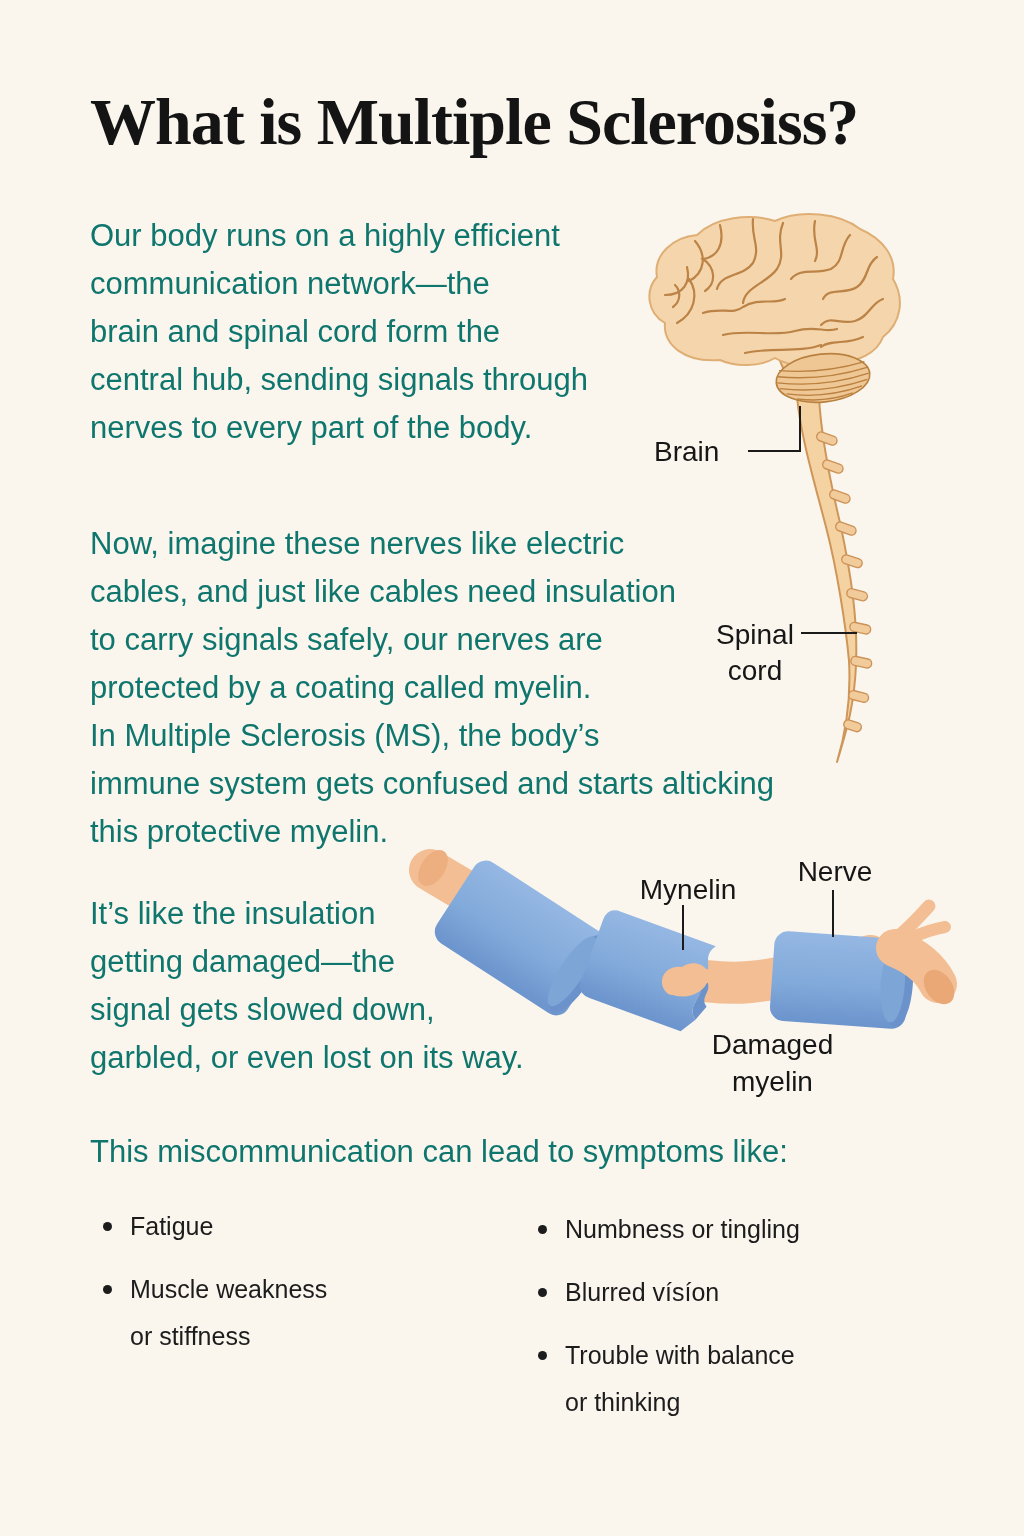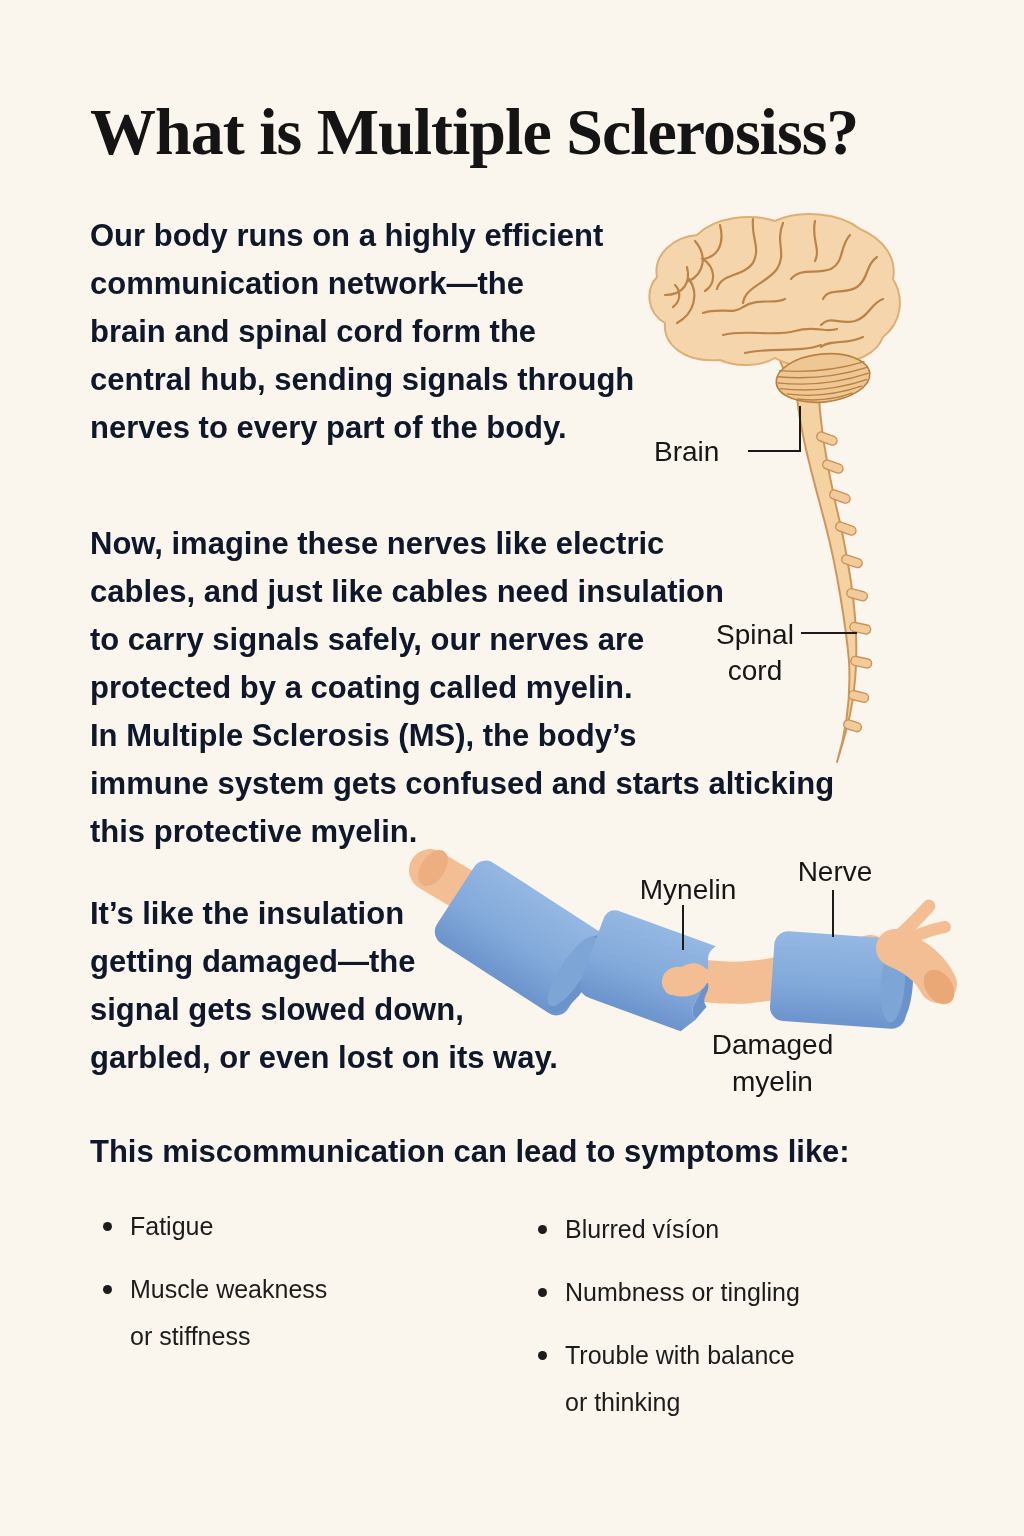--- a/index.html
+++ b/index.html
@@ -7,34 +7,33 @@
     position:relative;
     width:1024px;height:1536px;
     background:#FAF6EE;
     font-family:"Liberation Sans", sans-serif;
     color:#1C1C1C;
     overflow:hidden;
   }
   .abs{position:absolute;}
   .pre{white-space:pre-line;}
   .title{
-    left:90px;top:94px;width:900px;
+    left:90px;top:84px;width:900px;
     font-family:"Liberation Serif", serif;
     font-weight:700;
     font-size:66px;
     letter-spacing:-1px;
     color:#141414;
     margin:0;
   }
   .body-text{
     font-size:31px;
     line-height:48px;
     margin:0;
-    color:#0f172a;
-    font-weight:bold;
+    color:#0f766e;
   }
   .p1{left:90px;top:212px;width:610px;}
   .p2{left:90px;top:520px;width:860px;}
   .p3{left:90px;top:890px;width:500px;}
   .symptoms-intro{left:90px;top:1128px;width:860px;}
   .fig-label{
     font-size:28px;
     line-height:36px;
     color:#161616;
   }
@@ -102,25 +101,25 @@
       </li>
     <li>
         <span class="dot"></span>
         <span class="pre">Muscle weakness
 or stiffness</span>
       </li>
   </ul>
   <ul class="abs symptoms col-right">
     <li>
         <span class="dot"></span>
+        <span class="pre">Numbness or tingling</span>
+      </li>
+    <li>
+        <span class="dot"></span>
         <span class="pre">Blurred vísíon</span>
-      </li>
-    <li>
-        <span class="dot"></span>
-        <span class="pre">Numbness or tingling</span>
       </li>
     <li>
         <span class="dot"></span>
         <span class="pre">Trouble with balance
 or thinking</span>
       </li>
   </ul>
 
   <svg class="abs svg-brain" width="345" height="585" viewBox="0 0 345 585">
 

